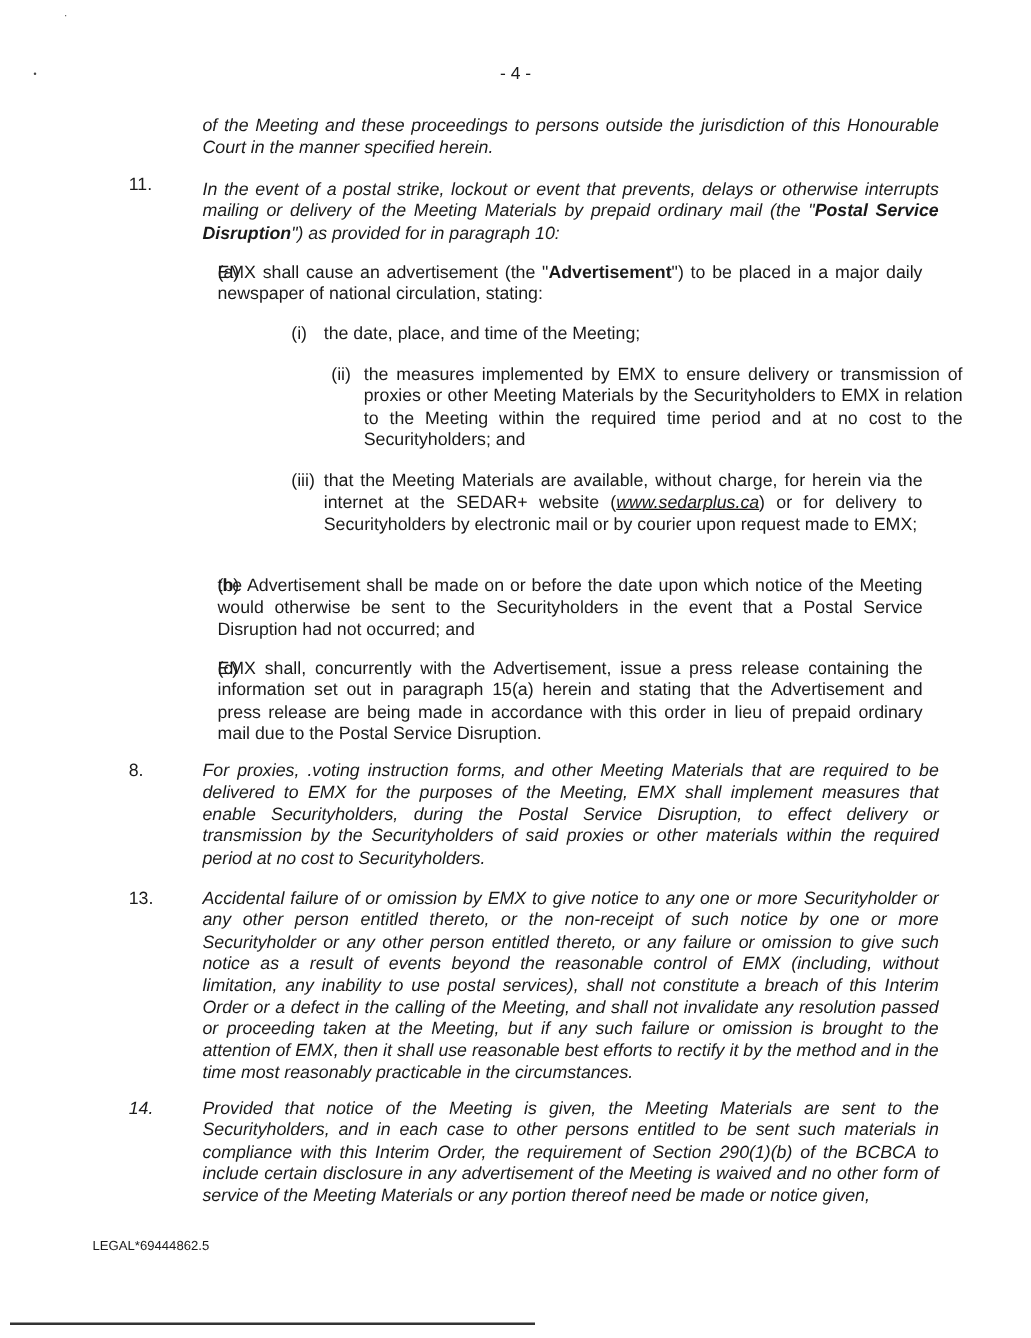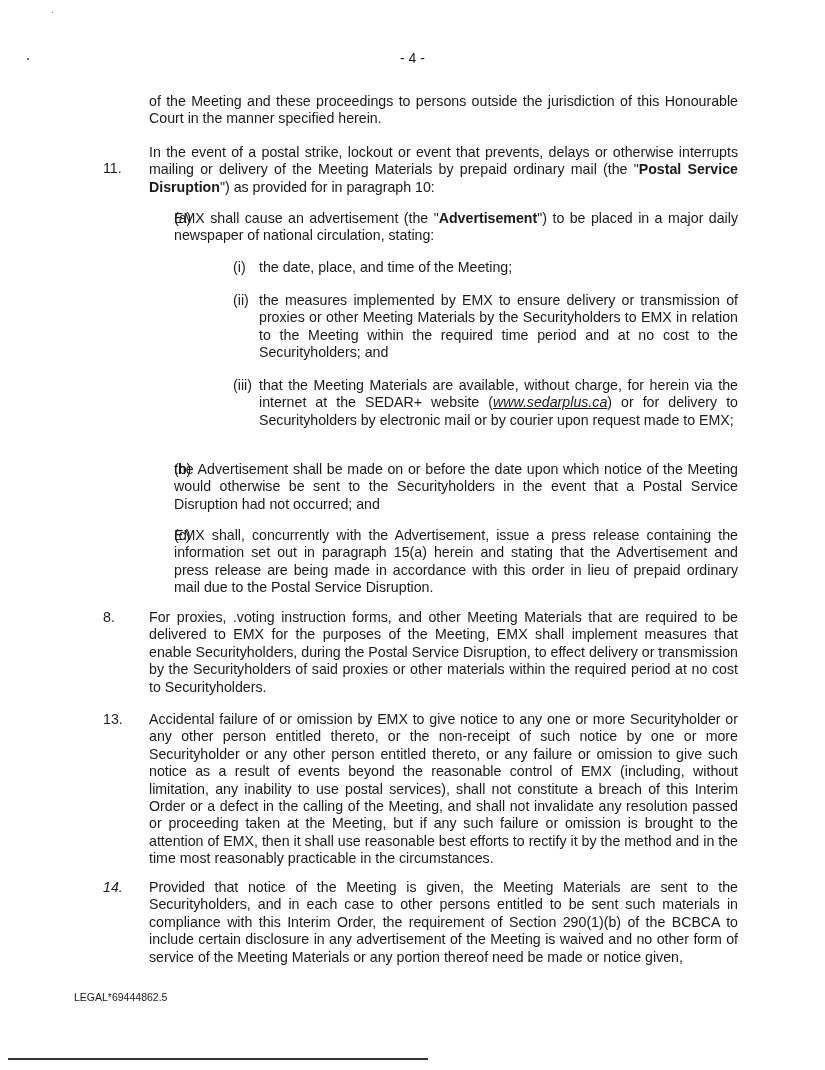--- a/index.html
+++ b/index.html
@@ -1,20 +1,20 @@
 <!DOCTYPE html>
 <html><head>
 <meta charset="utf-8">
 <style>
   html, body { margin:0; padding:0; background:#ffffff; }
   body { width:825px; height:1070px; position:relative; overflow:hidden;
          font-family:"Liberation Sans", sans-serif; color:#1a1a1a; font-size:14.2px; }
   .dot { position:absolute; width:2px; height:2px; background:#444; border-radius:1px; }
   .pnum { position:absolute; left:0; width:825px; top:50px; text-align:center; font-size:14px; }
-  .para { position:absolute; left:149px; width:589px; text-align:justify; line-height:17.4px; }
+  .para { position:absolute; left:162px; width:589px; text-align:justify; line-height:17.4px;font-style:italic; }
   .num { position:absolute; left:103px; line-height:17.4px; }
   .sub { position:absolute; left:174px; width:564px; line-height:17.4px; }
   .sub .lbl { position:absolute; left:0; top:0; }
   .sub .txt { text-align:justify; }
   .rom { position:absolute; left:233px; width:505px; line-height:17.4px; }
   .rom .lbl { position:absolute; left:0; top:0; }
   .rom .txt { margin-left:26px; text-align:justify; }
   b { font-weight:bold; }
   .link { text-decoration:underline;font-style:italic; }
   .footer { position:absolute; left:74px; top:991px; font-size:10.5px; }
@@ -23,34 +23,34 @@
 </head>
 <body>
 
 <span class="dot" style="left:52px;top:12px;width:1px;height:1px;"></span>
 <span class="dot" style="left:27px;top:58px;"></span>
 
 <div class="pnum">- 4 -</div>
 
 <div class="para" style="top:93px;">of the Meeting and these proceedings to persons outside the jurisdiction of this Honourable Court in the manner specified herein.</div>
 
-<div class="num" style="top:160px;">11.</div>
+<div class="num" style="top:140px;">11.</div>
 <div class="para" style="top:144px;"><span>In the event of a postal strike, lockout or event that prevents, delays or otherwise interrupts mailing or delivery of the Meeting Materials by prepaid ordinary mail (the "</span><b>Postal Service Disruption</b><span>") as provided for in paragraph 10:</span></div>
 
 <div class="sub" style="top:210px;">
   <span class="lbl">(a)</span>
   <div class="txt"><span>EMX shall cause an advertisement (the "</span><b>Advertisement</b><span>") to be placed in a major daily newspaper of national circulation, stating:</span></div>
 </div>
 
 <div class="rom" style="top:259px;">
   <span class="lbl">(i)</span>
   <div class="txt">the date, place, and time of the Meeting;</div>
 </div>
 
-<div class="rom" style="top:292px;">
+<div class="rom" style="top:292px;margin-left:32px;">
   <span class="lbl">(ii)</span>
   <div class="txt">the measures implemented by EMX to ensure delivery or transmission of proxies or other Meeting Materials by the Securityholders to EMX in relation to the Meeting within the required time period and at no cost to the Securityholders; and</div>
 </div>
 
 <div class="rom" style="top:377px;">
   <span class="lbl">(iii)</span>
   <div class="txt"><span>that the Meeting Materials are available, without charge, for herein via the internet at the SEDAR+ website (</span><span class="link">www.sedarplus.ca</span><span>) or for delivery to Securityholders by electronic mail or by courier upon request made to EMX;</span></div>
 </div>
 
 <div class="sub" style="top:461px;">

